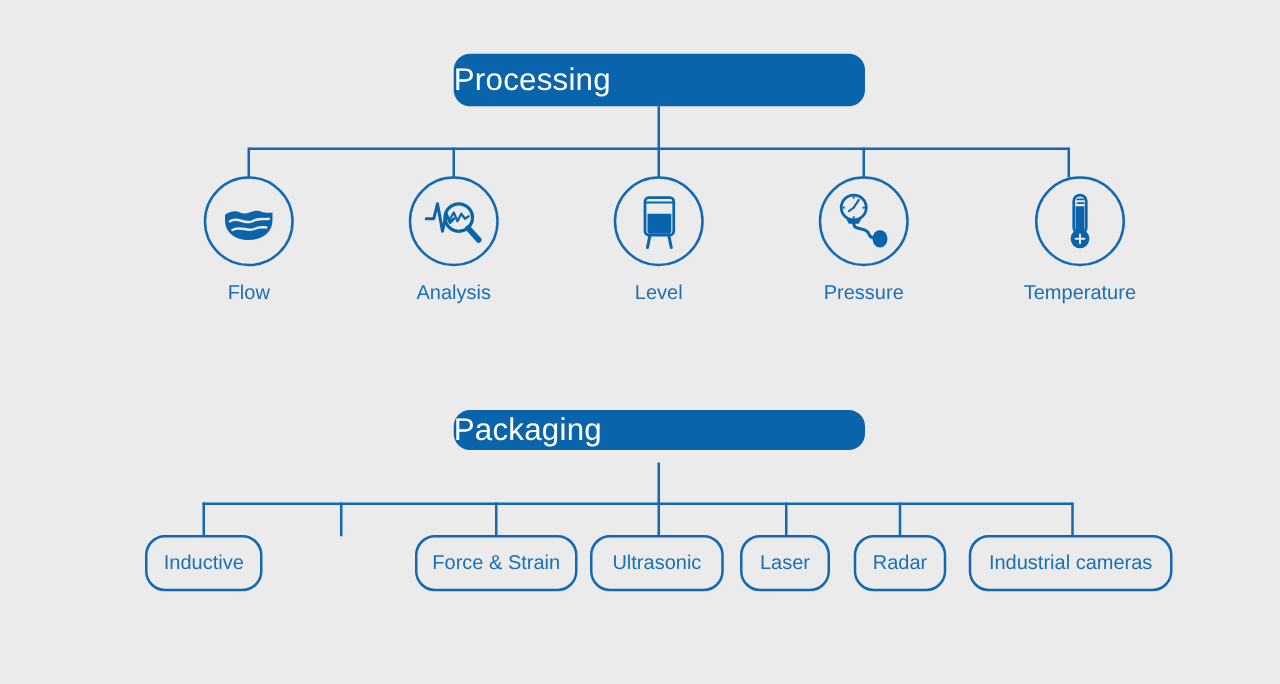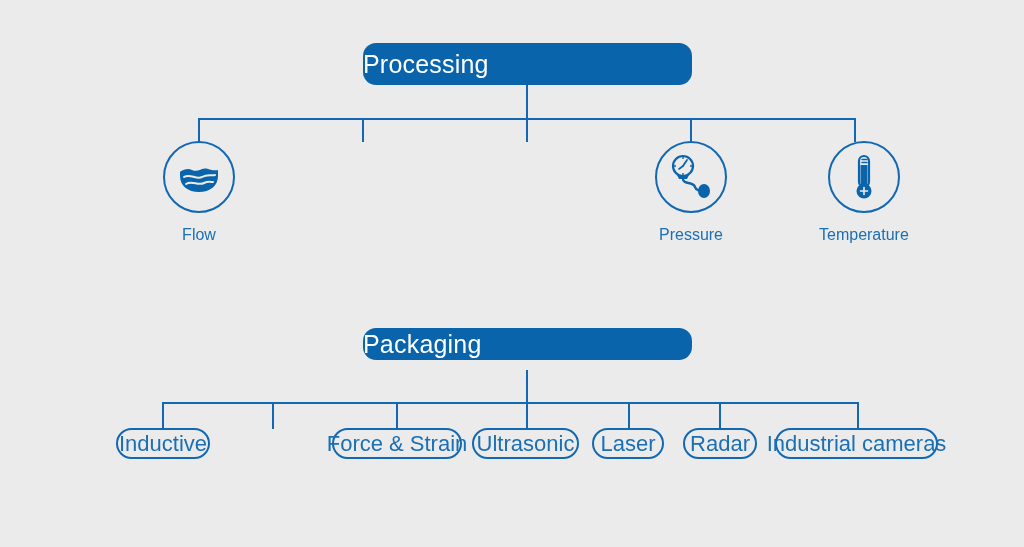--- a/index.html
+++ b/index.html
@@ -63,29 +63,29 @@
   .node-label {
     margin-top: 13px;
     font-size: 16px;
     color: #1a6fb5;
     white-space: nowrap;
   }
 
   
   .chip {
     position: absolute;
-    height: 31px;
+    height: 45px;
     border: 2px solid #1268b3;
     border-radius: 16px;
     box-sizing: border-box;
     display: flex;
     align-items: center;
     justify-content: center;
     color: #1a6fb5;
-    font-size: 22px;
+    font-size: 16px;
     white-space: nowrap;
     background: transparent;
   }
 </style>
 </head>
 <body>
 
 <div class="canvas">
 
   <div class="group-header" style="left:363px; top:43px; width:329px; height:42px;">
@@ -107,21 +107,44 @@
       <svg width="46" height="46" viewBox="0 0 46 46">
         <path d="M4 18 C4 18, 10 13, 16 16 C22 19, 26 13, 32 15 C37 17, 42 16, 42 16
                  L42 22 C42 32, 34 38, 23 38 C12 38, 4 32, 4 22 Z" fill="#0a64ab"></path>
         <path d="M8 23 C14 19, 20 26, 26 23 C31 20, 36 22, 39 21" stroke="#ebebeb" stroke-width="2" fill="none" stroke-linecap="round"></path>
         <path d="M10 30 C16 26, 22 32, 28 29 C32 27, 35 28, 37 28" stroke="#ebebeb" stroke-width="2" fill="none" stroke-linecap="round"></path>
       </svg>
     </div>
     <div class="node-label">Flow</div>
   </div>
 
-
+  <div class="node" style="left:327px; top:141px;">
+    <div class="circle">
+      <svg width="48" height="48" viewBox="0 0 48 48">
+        <path d="M2 22 L8 22 L11 10 L15 32 L18 18 L21 25 L24 22" stroke="#0a64ab" stroke-width="2.4" fill="none" stroke-linecap="round" stroke-linejoin="round"></path>
+        <circle cx="28" cy="21" r="11" stroke="#0a64ab" stroke-width="2.6" fill="none"></circle>
+        <path d="M21 22 L24 17 L27 24 L30 18 L33 22 L36 20" stroke="#0a64ab" stroke-width="1.8" fill="none" stroke-linecap="round" stroke-linejoin="round"></path>
+        <line x1="35.5" y1="29.5" x2="44" y2="39" stroke="#0a64ab" stroke-width="4.5" stroke-linecap="round"></line>
+      </svg>
+    </div>
+    <div class="node-label">Analysis</div>
+  </div>
+
+  <div class="node" style="left:491px; top:141px;">
+    <div class="circle">
+      <svg width="44" height="48" viewBox="0 0 44 48">
+        <rect x="11" y="5" width="23" height="30" rx="3" stroke="#0a64ab" stroke-width="2.2" fill="none"></rect>
+        <path d="M13 18 L32 18 L32 32 C32 33.3 31.1 34 30 34 L15 34 C13.9 34 13 33.3 13 32 Z" fill="#0a64ab"></path>
+        <line x1="11" y1="9" x2="34" y2="9" stroke="#0a64ab" stroke-width="1.6"></line>
+        <line x1="15" y1="35" x2="13" y2="45" stroke="#0a64ab" stroke-width="2.4" stroke-linecap="round"></line>
+        <line x1="30" y1="35" x2="32" y2="45" stroke="#0a64ab" stroke-width="2.4" stroke-linecap="round"></line>
+      </svg>
+    </div>
+    <div class="node-label">Level</div>
+  </div>
 
   <div class="node" style="left:655px; top:141px;">
     <div class="circle">
       <svg width="48" height="48" viewBox="0 0 48 48">
         <circle cx="16" cy="13" r="10" stroke="#0a64ab" stroke-width="2.2" fill="none"></circle>
         <line x1="16" y1="13" x2="20" y2="7" stroke="#0a64ab" stroke-width="1.8" stroke-linecap="round"></line>
         <line x1="16" y1="13" x2="12" y2="16" stroke="#0a64ab" stroke-width="1.6" stroke-linecap="round"></line>
         <line x1="16" y1="4" x2="16" y2="6" stroke="#0a64ab" stroke-width="1.4"></line>
         <line x1="16" y1="20" x2="16" y2="22" stroke="#0a64ab" stroke-width="1.4"></line>
         <line x1="7" y1="13" x2="9" y2="13" stroke="#0a64ab" stroke-width="1.4"></line>

